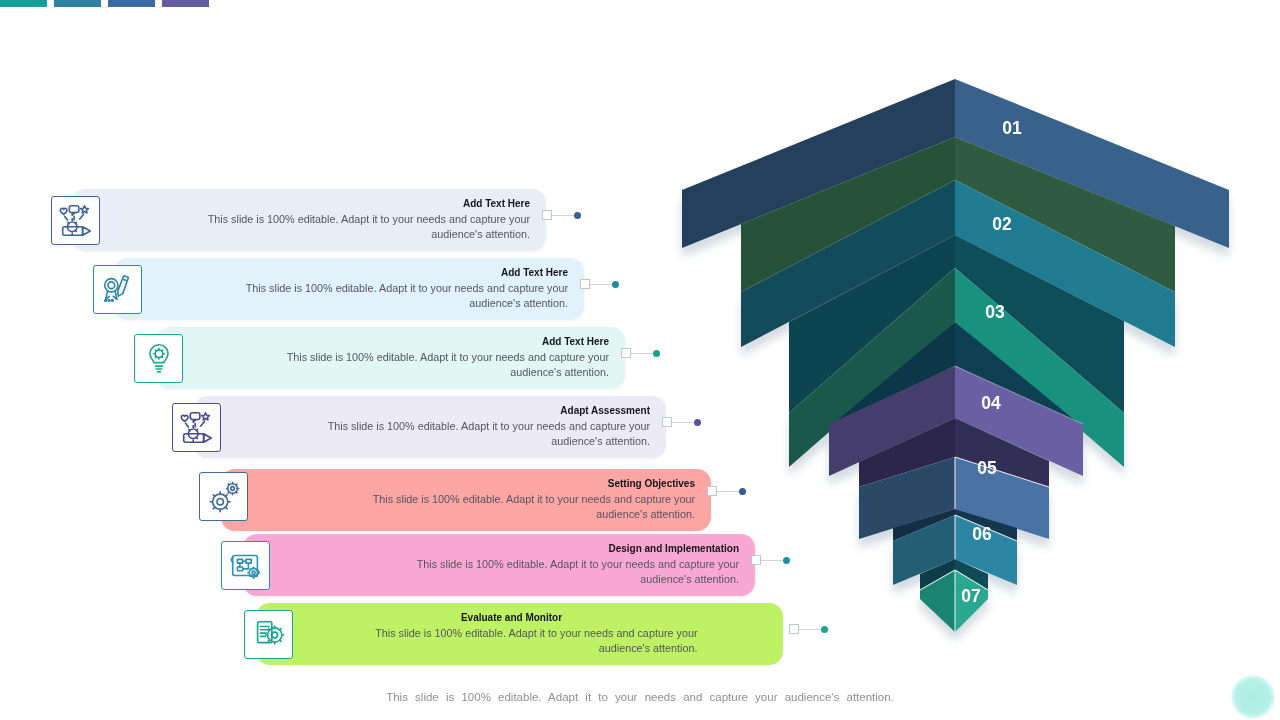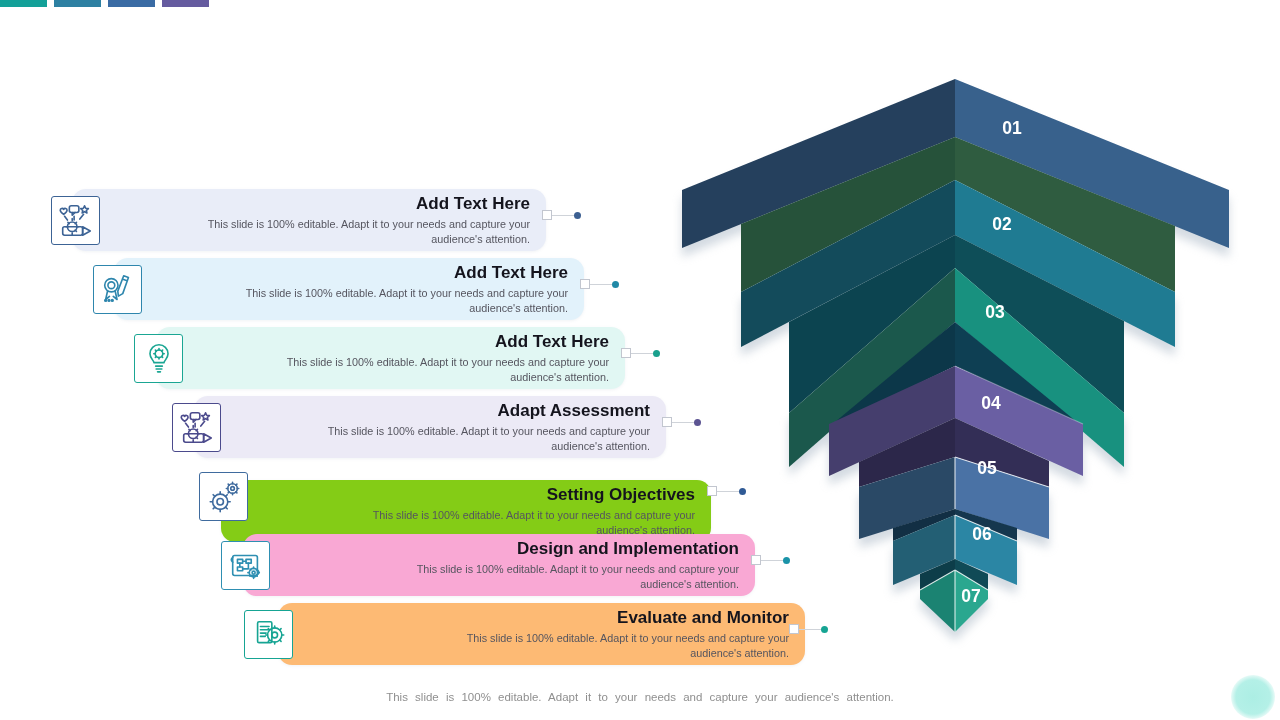--- a/index.html
+++ b/index.html
@@ -5,21 +5,21 @@
   html,body{margin:0;padding:0;background:#f4f4f4;}
   .slide{position:relative;width:1280px;height:720px;background:#ffffff;overflow:hidden;
          font-family:"Liberation Sans", sans-serif;}
   .accent-bar{position:absolute;top:0;height:7px;width:47px;}
   .slide-title{position:absolute;left:32px;top:20px;width:1100px;font-size:31px;
                letter-spacing:.4px;color:#404049;font-weight:400;}
   
   .note-card{position:absolute;height:62px;border-radius:14px;display:flex;flex-direction:column;
              justify-content:center;align-items:flex-end;padding-right:16px;box-sizing:border-box;
              box-shadow:0 1px 3px rgba(120,140,160,.10);}
-  .note-title{font-size:17px;font-weight:bold;color:#14141d;margin-bottom:3px;text-align:right;}
+  .note-title{font-size:10px;font-weight:bold;color:#14141d;margin-bottom:3px;text-align:right;}
   .note-desc{font-size:10.8px;color:#55555f;line-height:1.38;text-align:right;max-width:372px;}
   .icon-box{position:absolute;width:47px;height:47px;background:#fff;border:1.4px solid;
             border-radius:3px;display:flex;align-items:center;justify-content:center;z-index:2;}
   .icon-box svg{width:38px;height:38px;stroke:currentColor;fill:none;stroke-width:1.7;
                 stroke-linecap:round;stroke-linejoin:round;}
   .connector{position:absolute;display:flex;align-items:center;z-index:1;}
   .connector .sq{width:8px;height:8px;background:#fff;border:1px solid #c2c6cf;}
   .connector .ln{width:22px;height:1px;background:#cfd3d9;}
   .connector .dot{width:7px;height:7px;border-radius:50%;}
   .footer-note{position:absolute;left:0;top:691px;width:1280px;text-align:center;
@@ -118,21 +118,21 @@
       <path d="M29,4 l1.2,2.6 2.8,.3 -2.1,1.9 .6,2.8 -2.5,-1.5 -2.5,1.5 .6,-2.8 -2.1,-1.9 2.8,-.3 z"></path>
       <path d="M8,15 l3,4 M18,15 v4 M28,13 l-4,5"></path>
     </svg>
   </div>
   <div class="connector" style="left:662px;top:417px">
     <span class="sq"></span>
     <span class="ln"></span>
     <span class="dot" style="background: rgb(92, 84, 146);"></span>
   </div>
 
-  <div class="note-card" style="left: 221px; top: 480px; width: 490px; background: #84cc16;">
+  <div class="note-card" style="left: 221px; top: 469px; width: 490px; background: #fca5a5;">
     <div class="note-title">Setting Objectives</div>
     <div class="note-desc">This slide is 100% editable. Adapt it to your needs and capture your audience's attention.</div>
   </div>
   <div class="icon-box" style="left: 199px; top: 472px; color: rgb(63, 107, 158); border-color: rgb(63, 107, 158);">
     <svg viewBox="0 0 40 40">
       <circle cx="16" cy="25" r="8"></circle>
         <circle cx="16" cy="25" r="3.4"></circle>
       <path d="M16,14.5 v2.5 M16,33 v2.5 M5.5,25 H8 M24,25 h2.5 M8.6,17.6 l1.8,1.8 M21.6,30.6 l1.8,1.8 M23.4,17.6 l-1.8,1.8 M10.4,30.6 l-1.8,1.8"></path>
       <circle cx="29" cy="11" r="5"></circle>
         <circle cx="29" cy="11" r="1.9"></circle>
@@ -161,21 +161,21 @@
         <circle cx="28" cy="27" r="1.6"></circle>
       <path d="M28,21 v1.5 M28,31.5 v1.5 M22,27 h1.5 M32.5,27 H34 M24.2,23.2 l1,1 M30.8,29.8 l1,1 M31.8,23.2 l-1,1 M25.2,29.8 l-1,1"></path>
     </svg>
   </div>
   <div class="connector" style="left:751px;top:555px">
     <span class="sq"></span>
     <span class="ln"></span>
     <span class="dot" style="background: rgb(26, 147, 168);"></span>
   </div>
 
-  <div class="note-card" style="left: 278px; top: 603px; width: 527px; background: #fdba74;">
+  <div class="note-card" style="left: 256px; top: 603px; width: 527px; background: #bef264; align-items: center;">
     <div class="note-title">Evaluate and Monitor</div>
     <div class="note-desc">This slide is 100% editable. Adapt it to your needs and capture your audience's attention.</div>
   </div>
   <div class="icon-box" style="left: 244px; top: 610px; color: rgb(22, 164, 147); border-color: rgb(22, 164, 147);">
     <svg viewBox="0 0 40 40">
       <rect x="8" y="6" width="15" height="22" rx="1.5"></rect>
       <path d="M11,11 h9 M11,14.5 h9 M11,18 h6 M11,21.5 h5"></path>
       <circle cx="26" cy="20" r="7.5"></circle>
         <circle cx="26" cy="20" r="3"></circle>
       <path d="M26,10.5 v2 M26,27.5 v2 M16.5,20 h2 M33.5,20 h2 M19.3,13.3 l1.4,1.4 M31.3,25.3 l1.4,1.4 M32.7,13.3 l-1.4,1.4 M20.7,25.3 l-1.4,1.4"></path>

